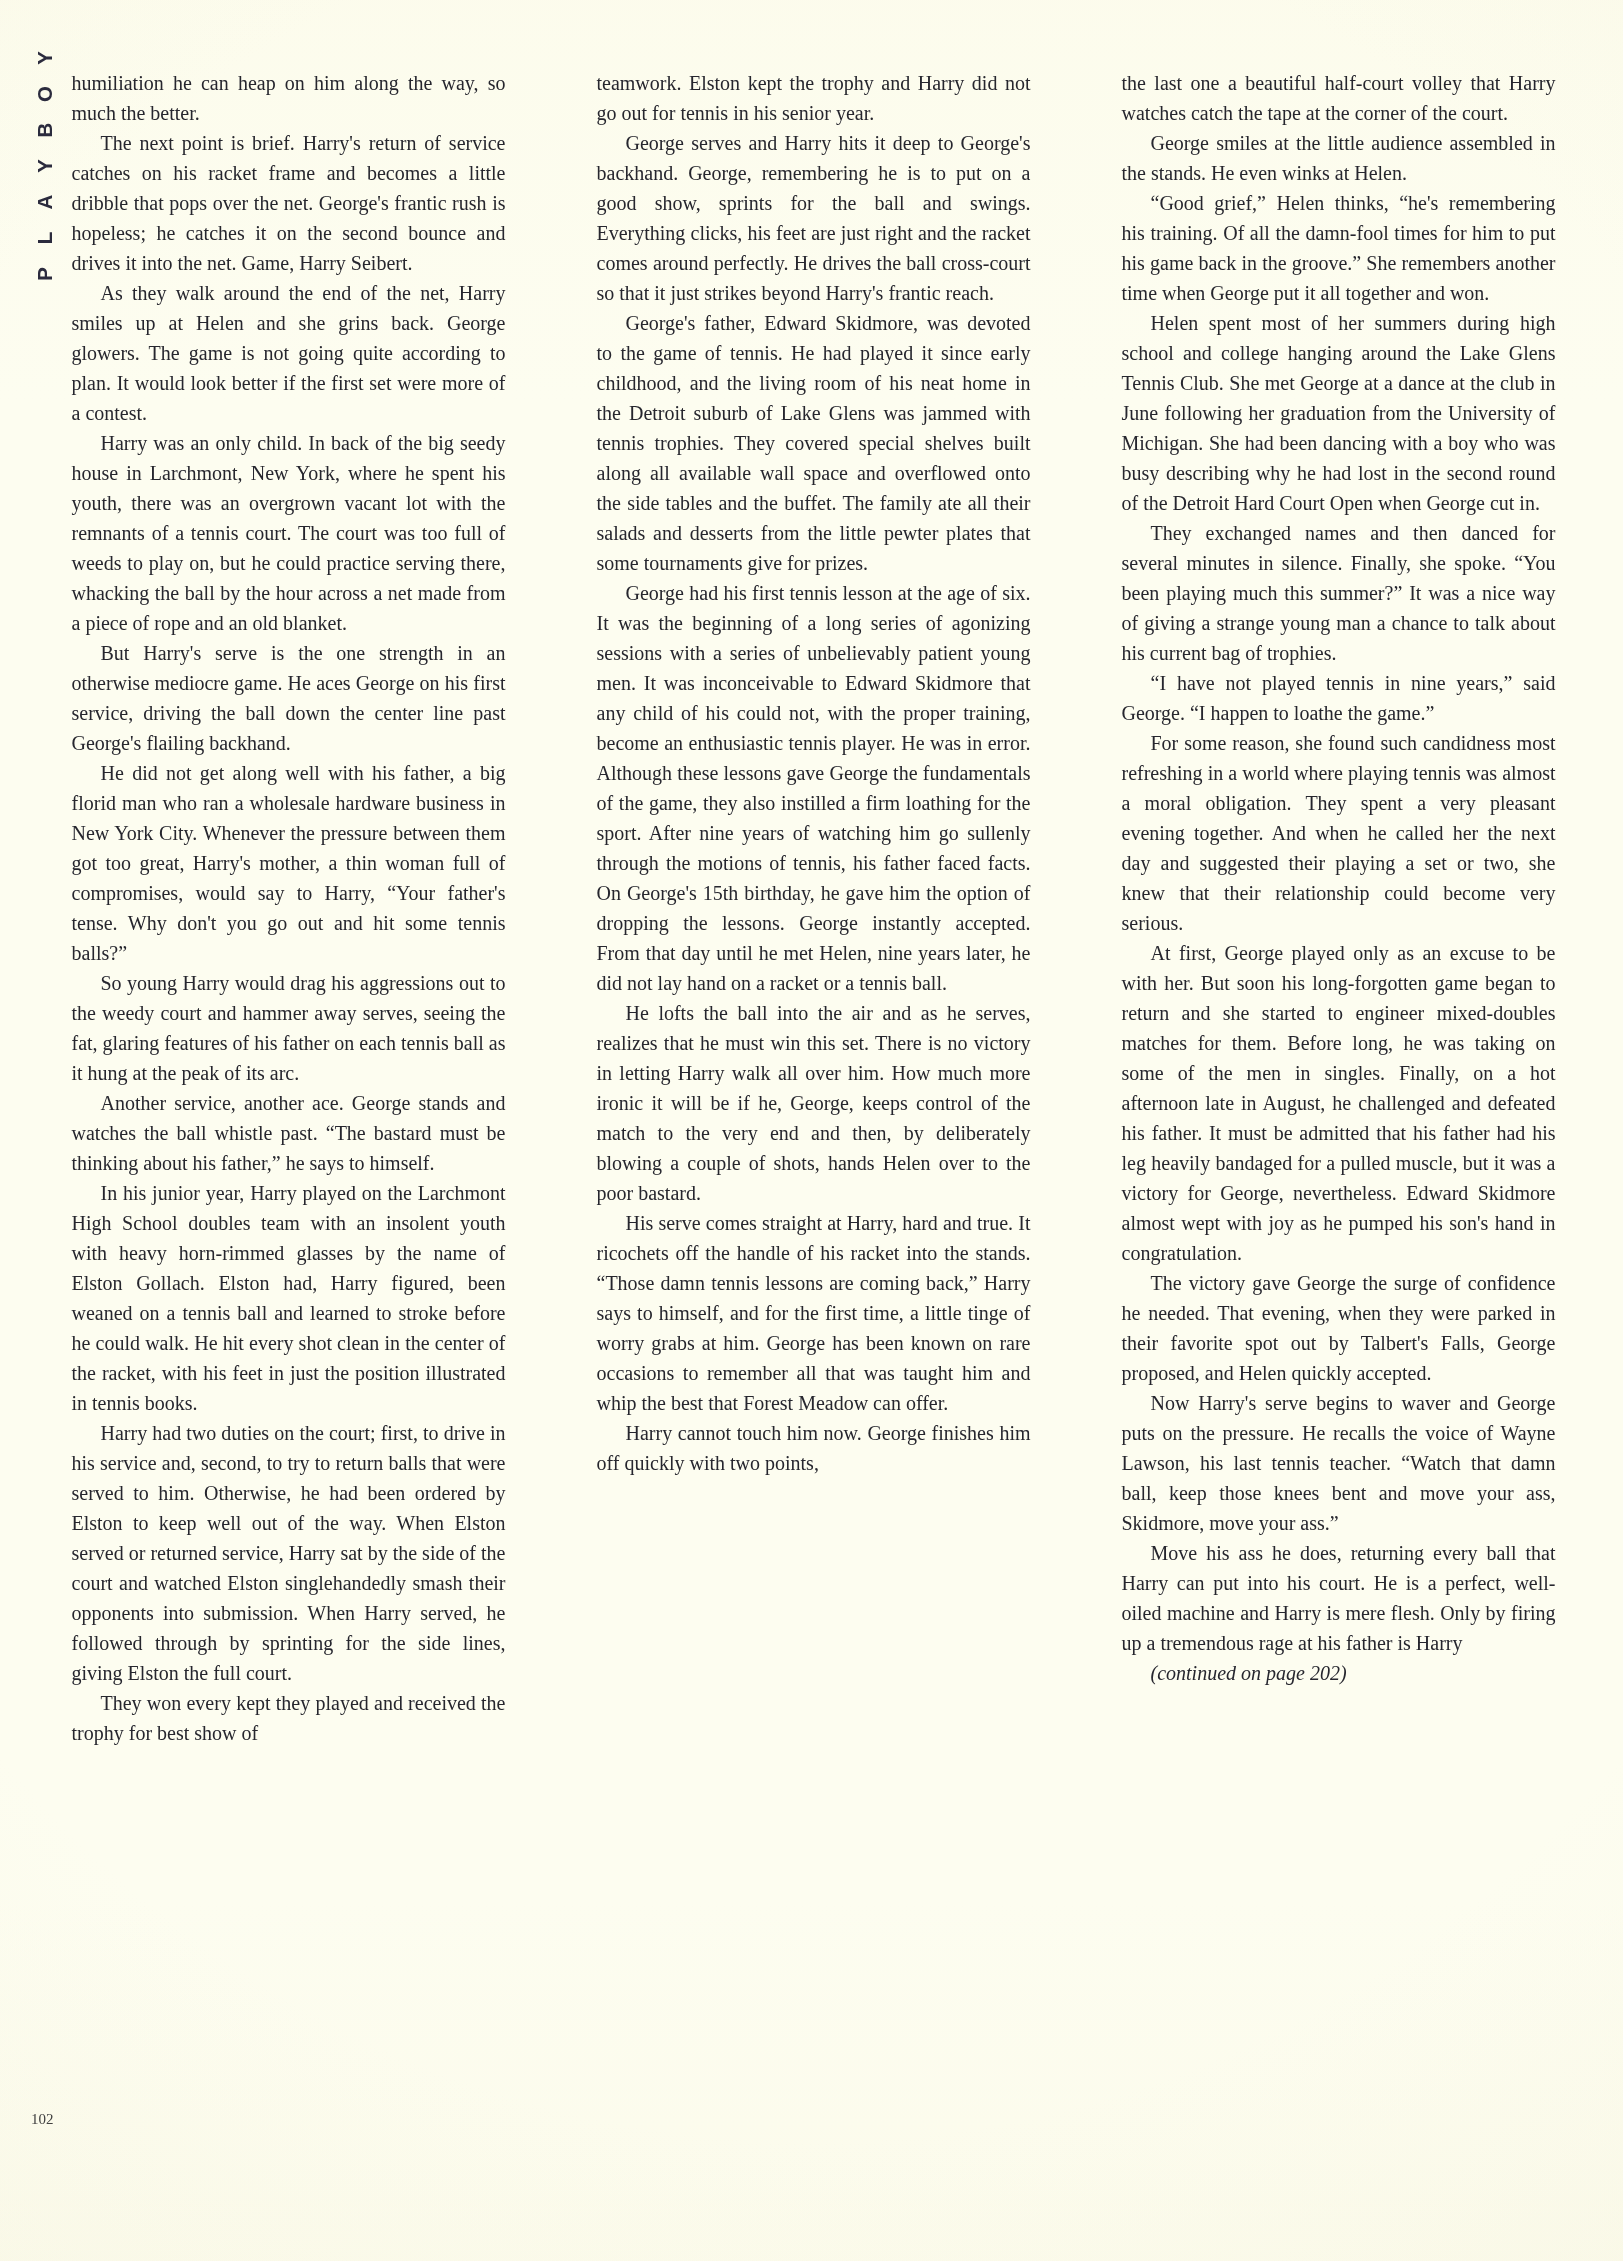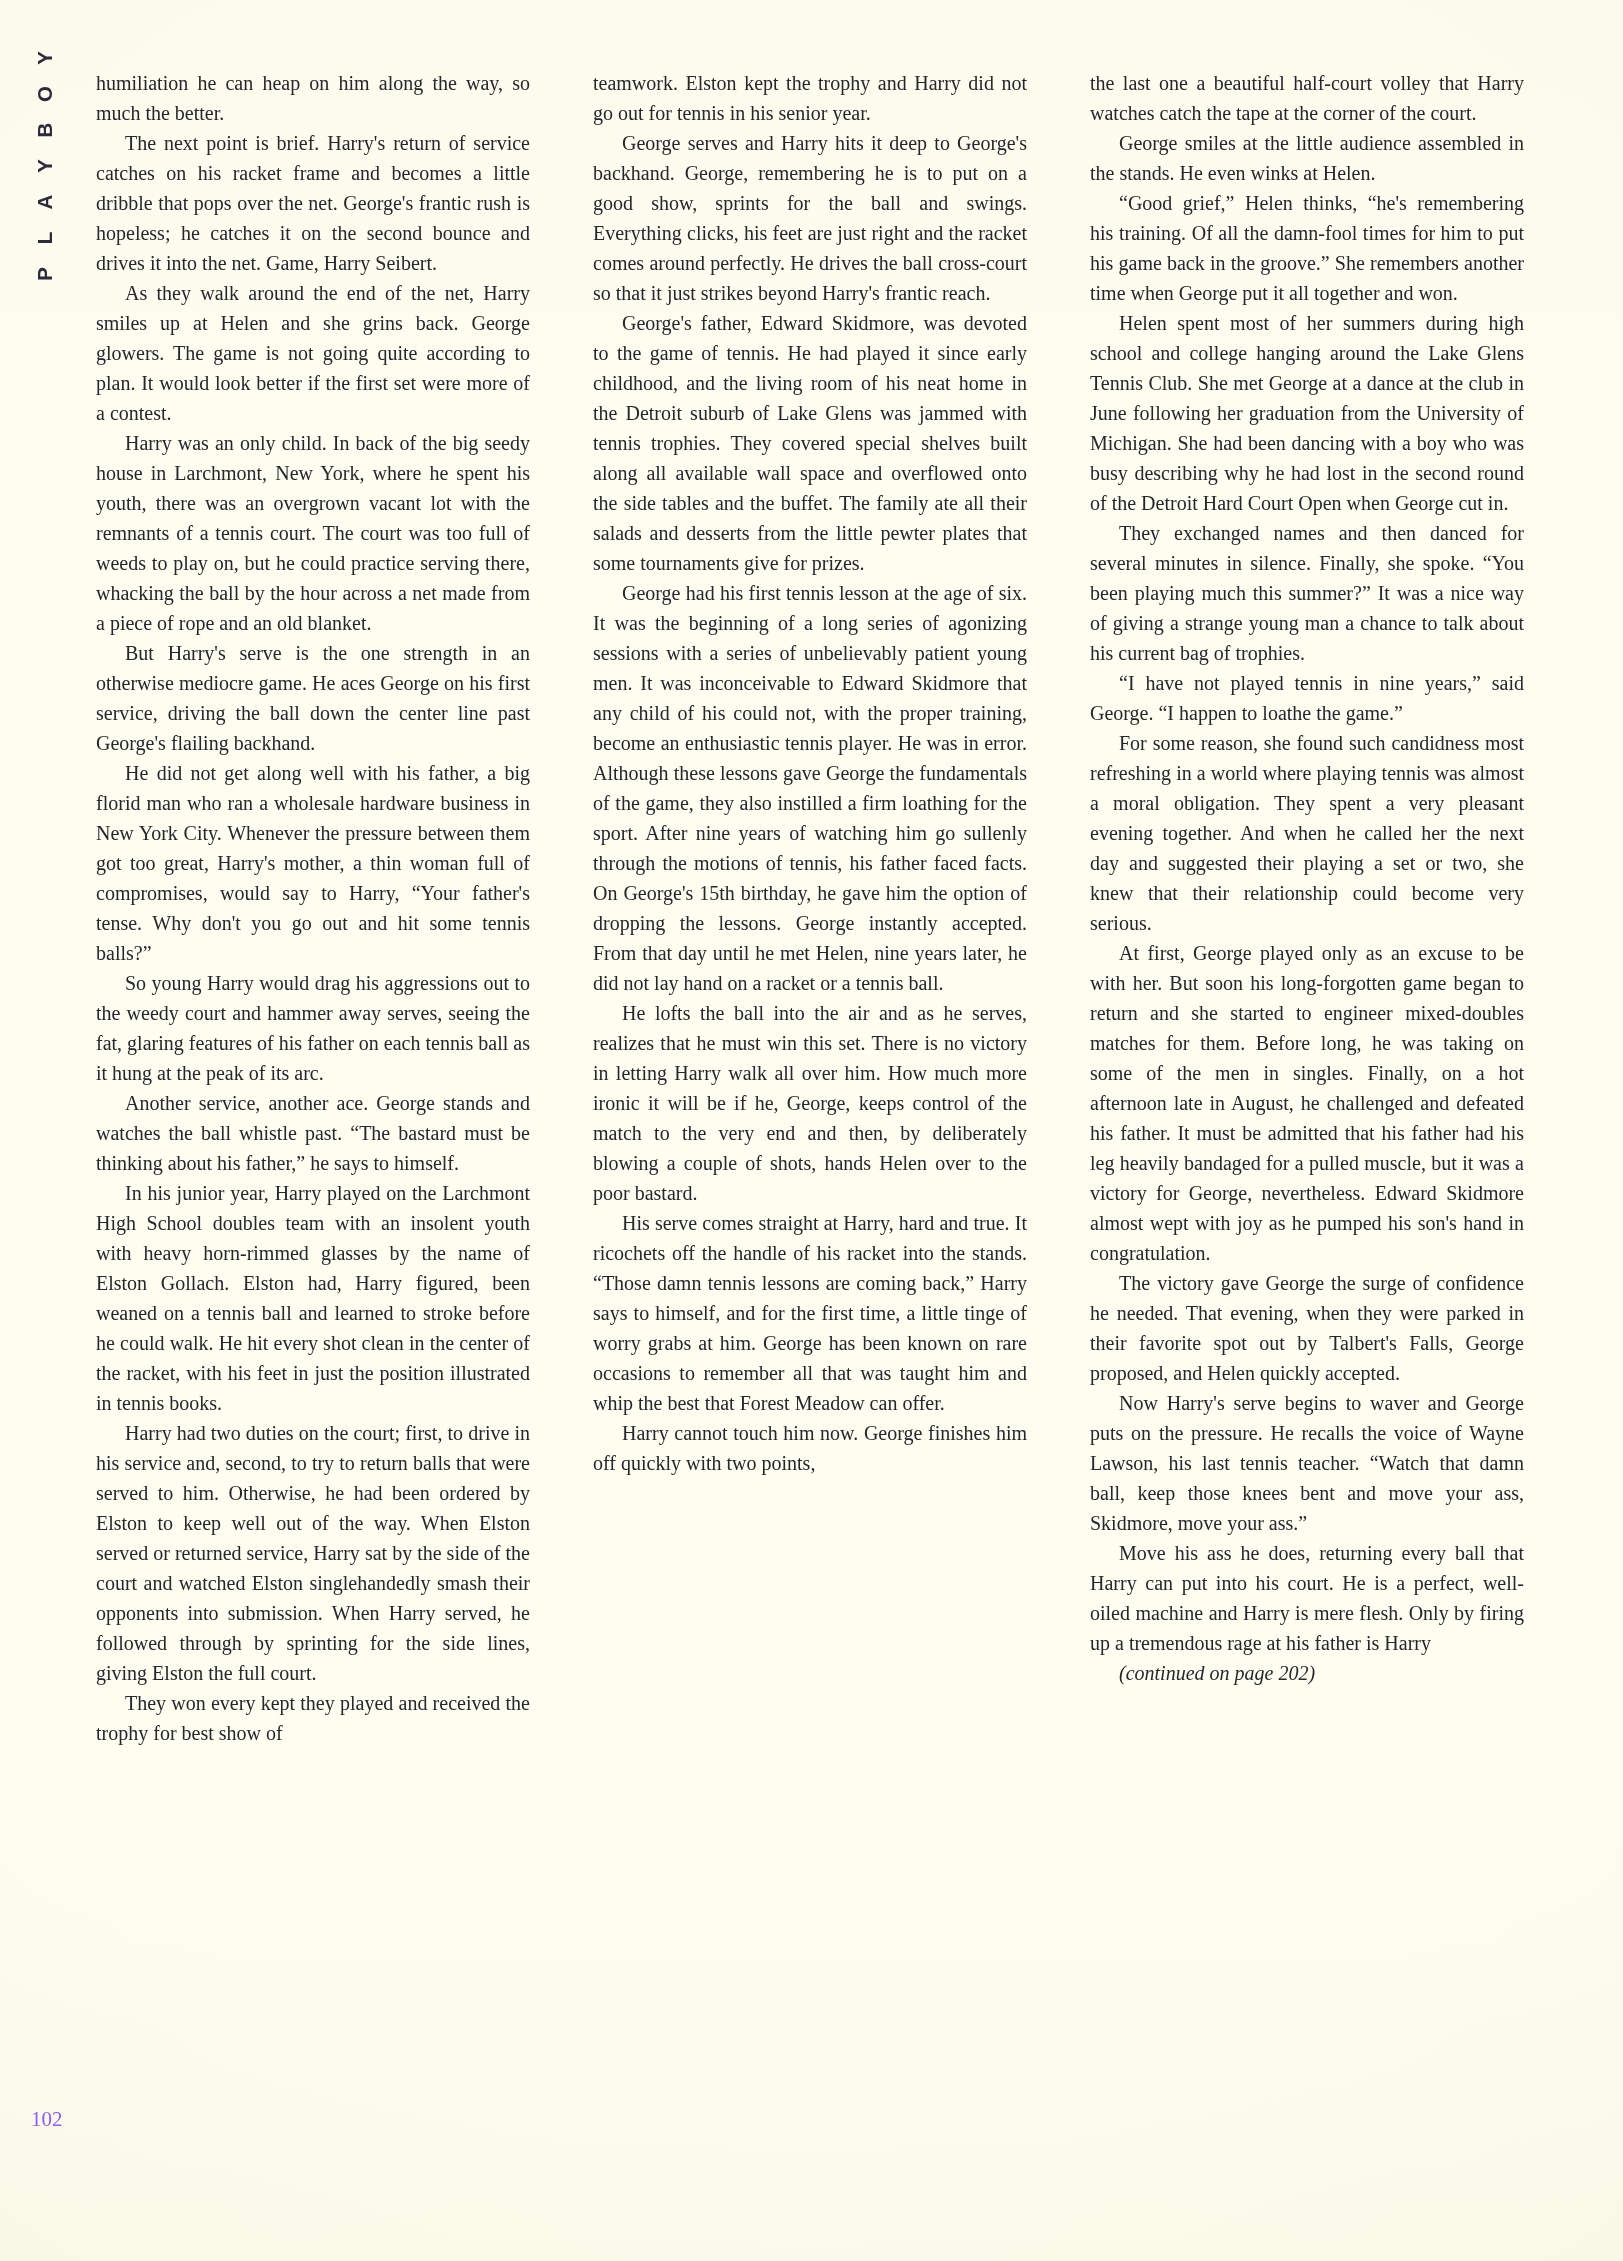--- a/index.html
+++ b/index.html
@@ -59,21 +59,22 @@
   }
 
   
   #columns {
     position: absolute;
     left: 96px;
     top: 68px;
     width: 1435px;
     height: 2084px;
     display: flex;
-    gap: 63px;
+    gap: 91px;
+    justify-content: center;
   }
   .column {
     width: 434px;
     flex: 0 0 434px;
     position: relative;
   }
   .column p {
     margin: 0;
     text-align: justify;
     text-justify: inter-word;
@@ -86,23 +87,23 @@
   }
   .column p.no-indent {
     text-indent: 0;
   }
 
   
   #folio {
     position: absolute;
     left: 31px;
     top: 2104px;
-    font-size: 21px;
+    font-size: 15px;
     line-height: 30px;
-    color: #8b5cf6;
+    color: #404040;
     font-family: "Liberation Serif", "DejaVu Serif", serif;
   }
 
   
   .continued {
     margin: 0;
     text-align: right;
     text-indent: 0;
     font-style: italic;
     font-size: 20px;

